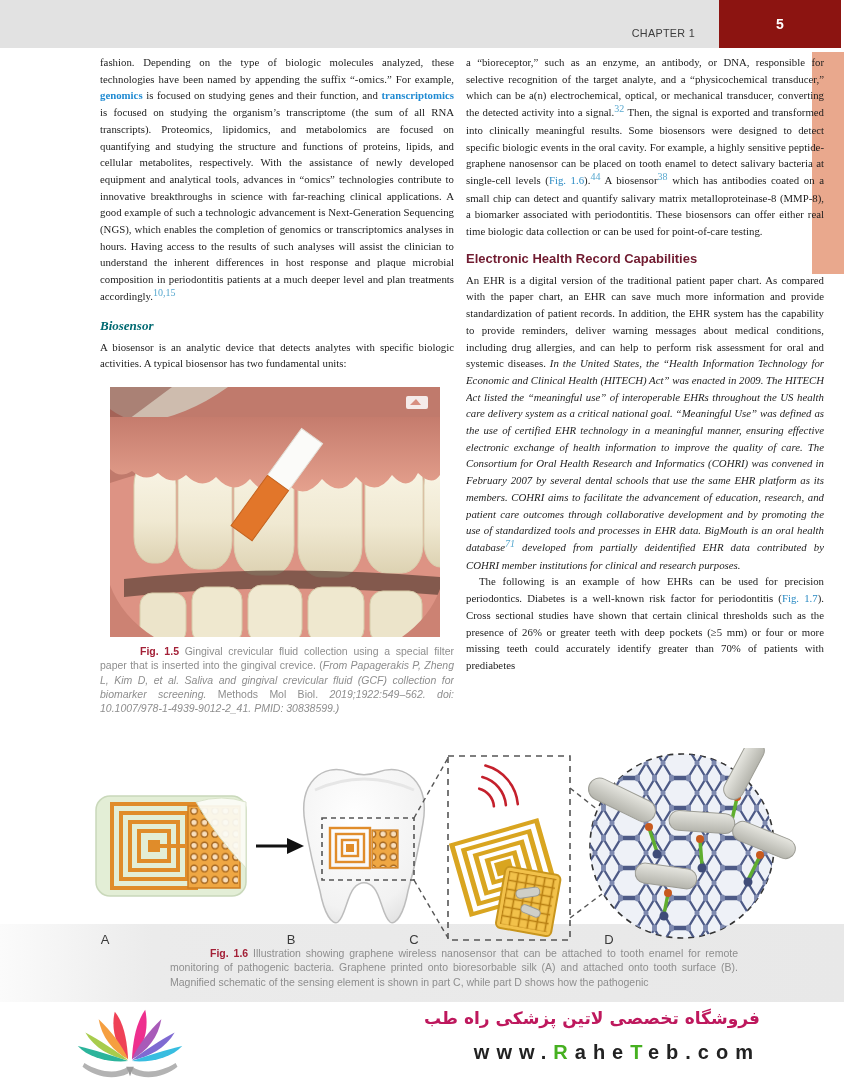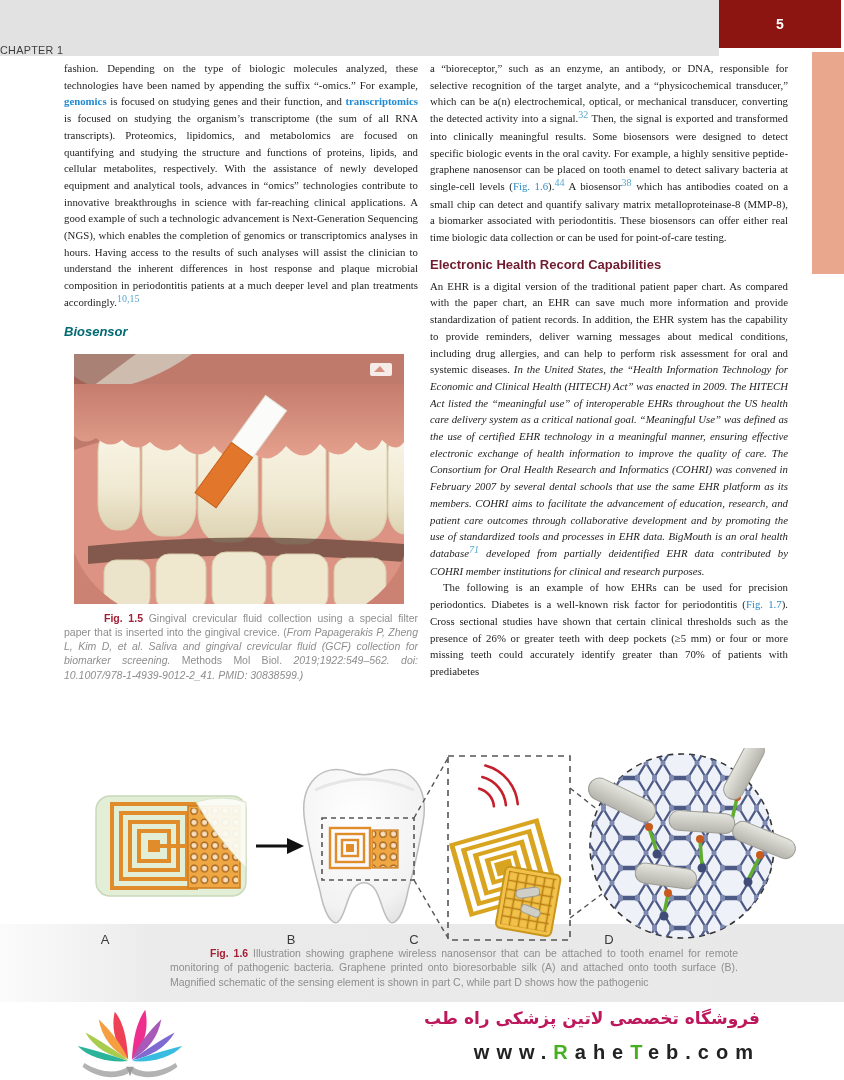--- a/index.html
+++ b/index.html
@@ -1,37 +1,37 @@
 <!DOCTYPE html>
 <html><head>
 <meta charset="utf-8">
 <style>
   * { box-sizing: border-box; margin: 0; padding: 0; }
   html,body { background:#ffffff; }
   .page { position:relative; width:844px; height:1080px; background:#fff; overflow:hidden;
           font-family:"Liberation Serif", serif; }
 
   
-  .running-head { position:absolute; left:0; top:0; width:719px; height:56px; background:#e2e2e2;
-                  display:flex; align-items:flex-end; 
-                  padding:0 10px 0 0; font-family:"Liberation Sans",sans-serif;
+  .running-head { position:absolute; left:0; top:0; width:719px; height:48px; background:#e2e2e2;
+                  display:flex; align-items:flex-end; justify-content:flex-end;
+                  padding:0 10px 9px 0; font-family:"Liberation Sans",sans-serif;
                   font-size:10.8px; color:#3d3d3d; }
   .chap-label { letter-spacing:.3px; margin-right:14px; }
   .page-num-box { position:absolute; left:719px; top:0; width:122px; height:48px; background:#8c1411;
                   display:flex; align-items:center; justify-content:center;
                   color:#fff; font-family:"Liberation Sans",sans-serif; font-weight:bold; font-size:14px; }
   .salmon-tab { position:absolute; left:812px; top:52px; width:32px; height:222px; background:#e9a88d; }
 
   
-  .col { position:absolute; top:60px; overflow:hidden; }
+  .col { position:absolute; top:54px; overflow:hidden;margin-left:36px; }
   .col-left  { left:64px;  width:354px; height:706px; }
   .col-right { left:430px; width:358px; height:700px; }
   p.body { font-size:10.8px; line-height:16.7px; text-align:justify; color:#1c1c1c; }
   p.indent { text-indent:13px; }
-  h2.h-teal   { margin:12px 0 5px 0; font-family:Liberation Sans, sans-serif; font-style:italic;
+  h2.h-teal   { margin:12px 0 5px 0; font-family:Liberation Serif, serif; font-style:italic;
                 font-weight:bold; font-size:13px; color:#006a72; }
   h2.h-maroon { margin:11px 0 6px 0; font-family:"Liberation Sans",sans-serif;
                 font-weight:bold; font-size:13px; color:#701b30; }
 
   
   .seg-t {}
   .seg-i { font-style:italic; }
   .seg-link { color:#2b8bc4; }
   .seg-boldlink { color:#1f8ad2; font-weight:bold; }
   .seg-suplink, .seg-isuplink { color:#57a8cf; font-size:10px; position:relative; top:-4px; }
@@ -70,20 +70,21 @@
     <span class="chap-label">CHAPTER 1</span>
   </div>
   <div class="page-num-box">
     <span>5</span>
   </div>
   <div class="salmon-tab"></div>
 
   <div class="col col-left">
     <p class="body"><span class="seg-t">fashion. Depending on the type of biologic molecules analyzed, these technologies have been named by appending the suffix “-omics.” For example, </span><span class="seg-boldlink">genomics</span><span class="seg-t"> is focused on studying genes and their function, and </span><span class="seg-boldlink">transcriptomics</span><span class="seg-t"> is focused on studying the organism’s transcriptome (the sum of all RNA transcripts). Proteomics, lipidomics, and metabolomics are focused on quantifying and studying the structure and functions of proteins, lipids, and cellular metabolites, respectively. With the assistance of newly developed equipment and analytical tools, advances in “omics” technologies contribute to innovative breakthroughs in science with far-reaching clinical applications. A good example of such a technologic advancement is Next-Generation Sequencing (NGS), which enables the completion of genomics or transcriptomics analyses in hours. Having access to the results of such analyses will assist the clinician to understand the inherent differences in host response and plaque microbial composition in periodontitis patients at a much deeper level and plan treatments accordingly.</span><span class="seg-suplink">10,15</span></p>
     <h2 class="h-teal">Biosensor</h2>
+    <p class="body">A biosensor is an analytic device that detects analytes with specific biologic activities. A typical biosensor has two fundamental units:</p>
 
     <svg class="fig15" viewBox="0 0 330 250">
       <defs>
         <linearGradient id="gumG" x1="0" y1="0" x2="0" y2="1">
           <stop offset="0" stop-color="#c57c6d"></stop>
             <stop offset="1" stop-color="#e5a18e"></stop>
         </linearGradient>
         <linearGradient id="toothG15" x1="0" y1="0" x2="0" y2="1">
           <stop offset="0" stop-color="#faf6e8"></stop>
             <stop offset="0.6" stop-color="#f0e9d2"></stop>

